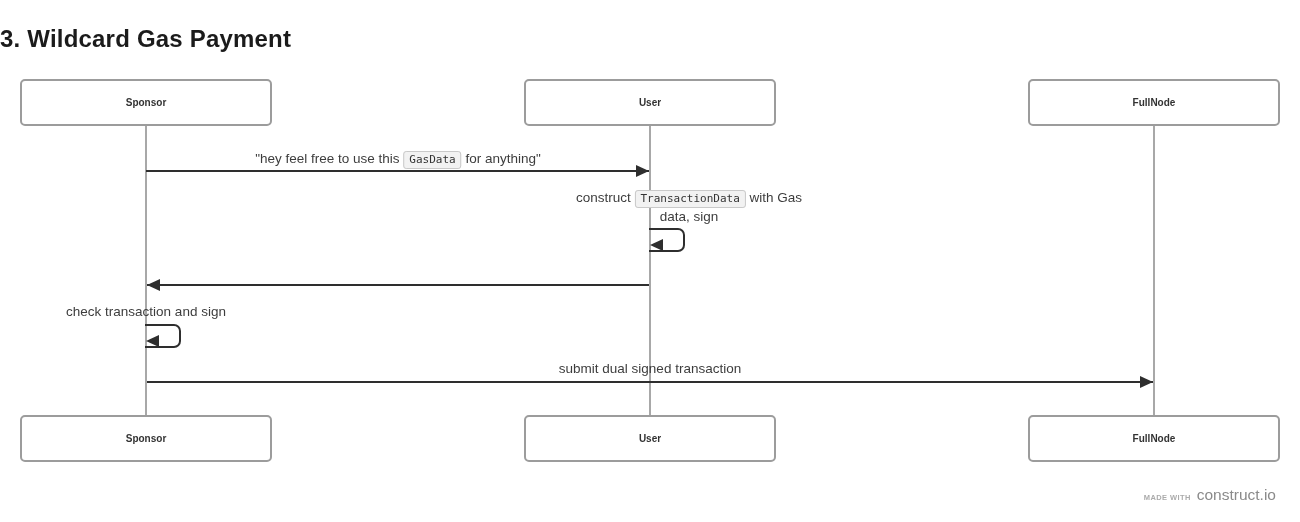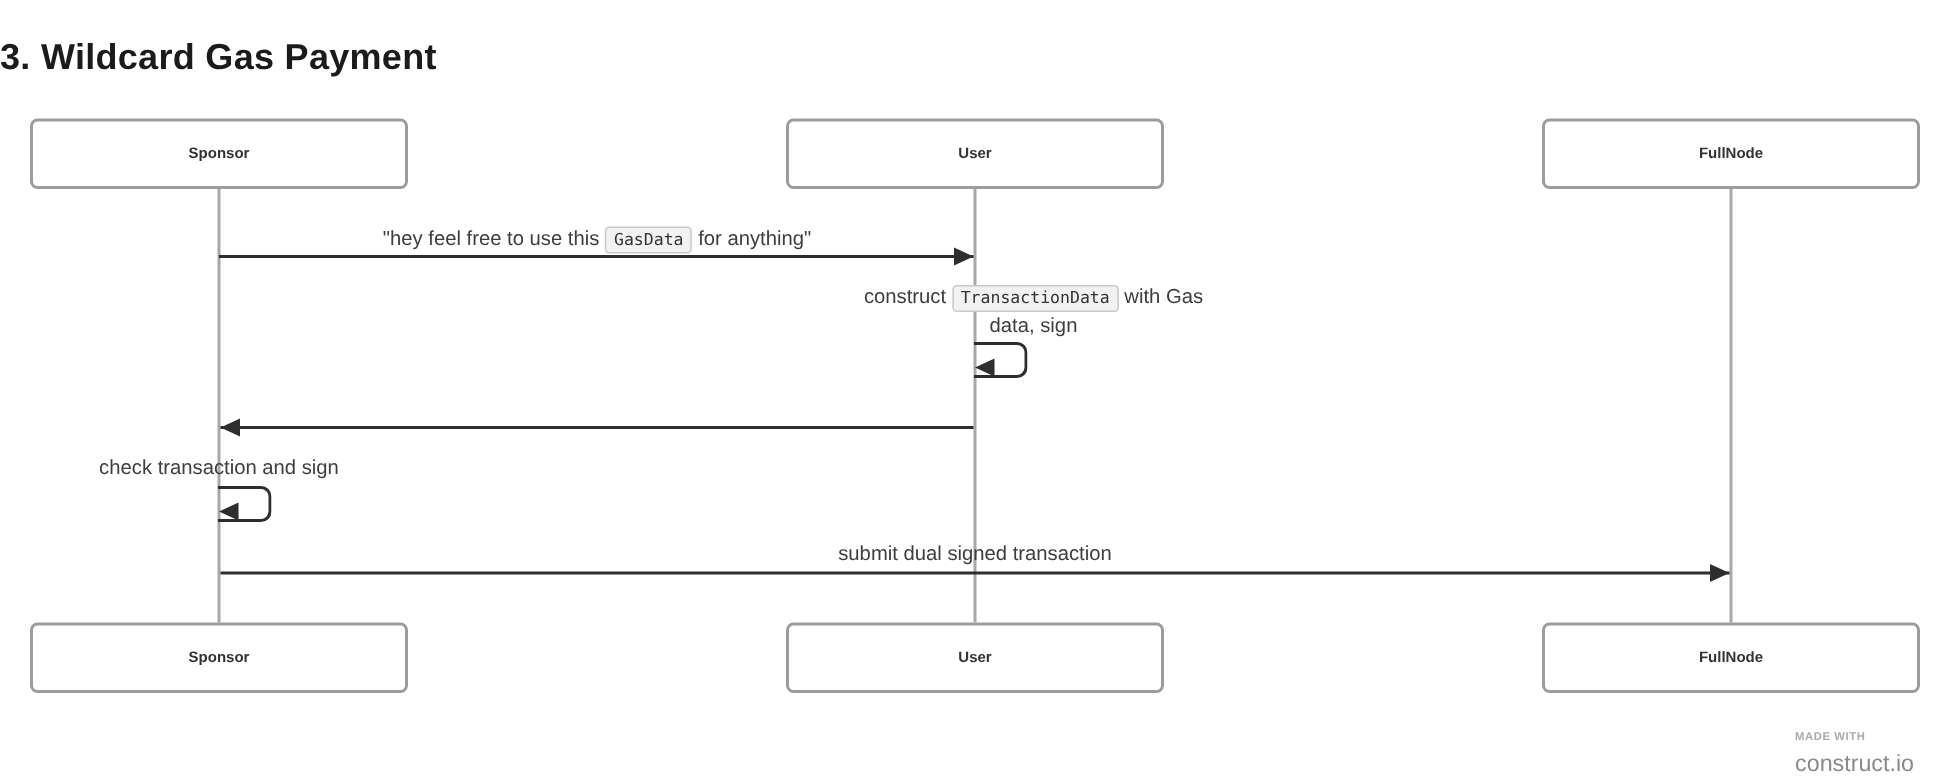--- a/index.html
+++ b/index.html
@@ -64,21 +64,21 @@
 
   .self-loop {
     position: absolute; width: 36px; height: 24px;
     border: 2px solid #2e2e2e; border-left: none;
     border-radius: 0 7px 7px 0;
     background: transparent;
   }
 
   .footer {
     position: absolute; top: 486px; right: 24px;
-    display: flex; align-items: baseline; gap: 6px; flex-direction: column;
+    display: flex; align-items: baseline; gap: 6px;
   }
   .made-with {
     font-size: 7.5px; font-weight: 700; color: #ababab;
     letter-spacing: 0.4px;
   }
   .brand {
     font-size: 15.5px; color: #8a8a8a; text-decoration: none;
   }
 </style>
 </head>

